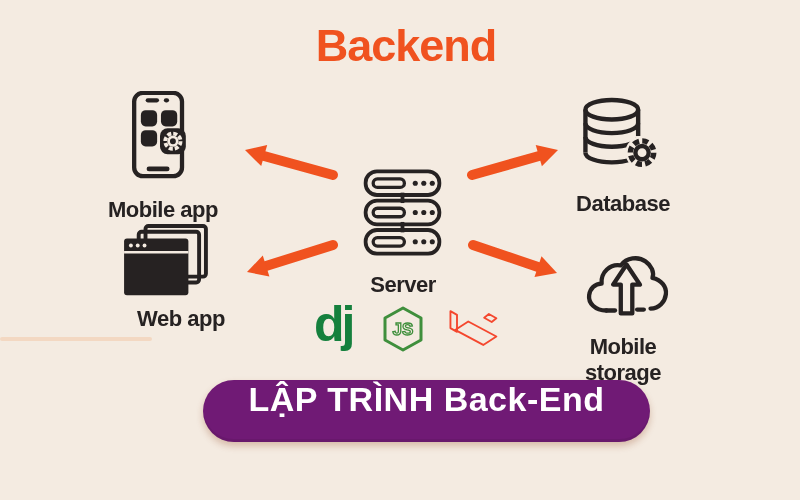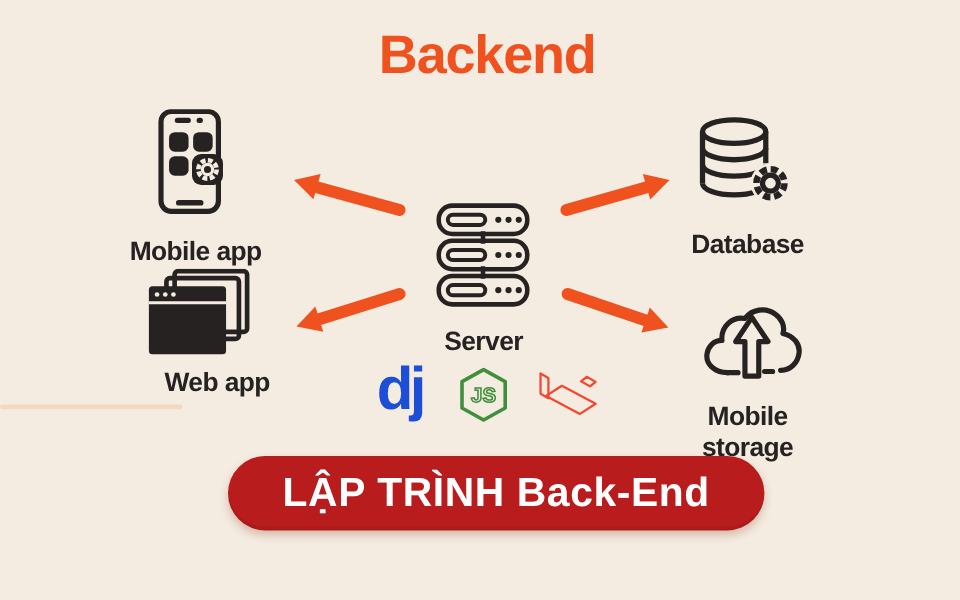--- a/index.html
+++ b/index.html
@@ -22,27 +22,27 @@
   .lbl-database{left:563px;top:191px;width:120px;}
   .lbl-media{left:553px;top:334px;width:140px;}
   .icon-mobile{left:131px;top:91px;}
   .icon-web{left:120px;top:224px;}
   .icon-server{left:362px;top:169px;}
   .icon-database{left:580px;top:97px;}
   .icon-media{left:583px;top:252px;}
   .arrows{left:0;top:0;pointer-events:none;}
   .django-text{
     left:314px;top:299px;font-size:50px;font-weight:800;line-height:1;
-    color:#1d4ed8;letter-spacing:-3px;
+    color:#15803d;letter-spacing:-3px;
   }
   .icon-node{left:381px;top:306px;}
   .icon-laravel{left:442px;top:309px;}
   .banner{
-    left:190px;top:380px;width:447px;height:62px;border-radius:31px;
-    background:#b91c1c;display:flex;align-items:center;justify-content:center;
+    left:203px;top:380px;width:447px;height:62px;border-radius:31px;
+    background:#701a75;display:flex;justify-content:center;
     box-shadow:0 4px 7px rgba(140,60,25,.28), inset 0 -3px 0 rgba(0,0,0,.07);
   }
   .banner-text{
     color:#ffffff;font-size:34px;font-weight:800;letter-spacing:0.5px;white-space:nowrap;
   }
   .faint-line{
     left:0;top:337px;width:152px;height:4px;background:#f3d8c2;border-radius:2px;
   }
 </style>
 </head>

